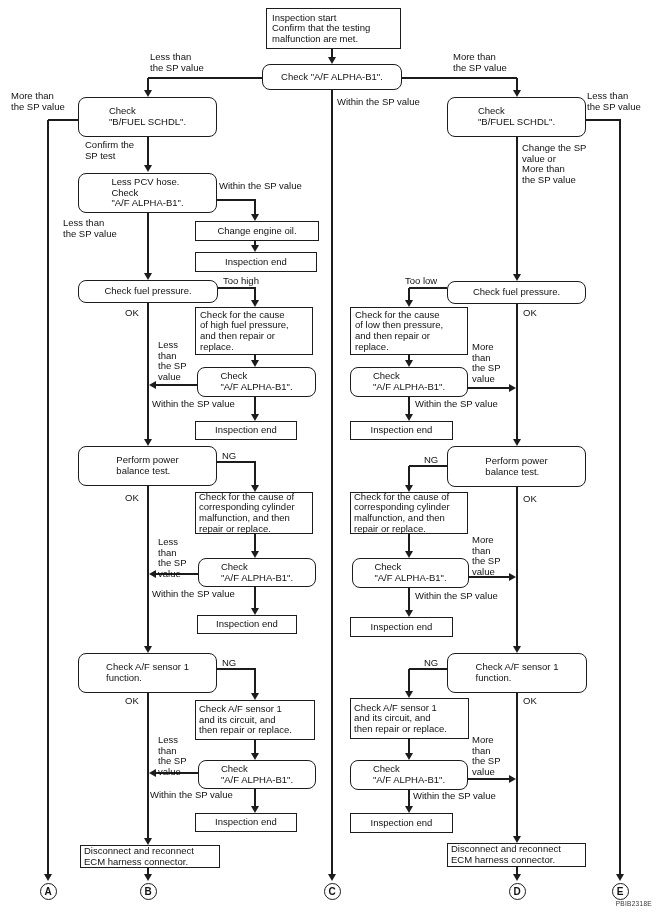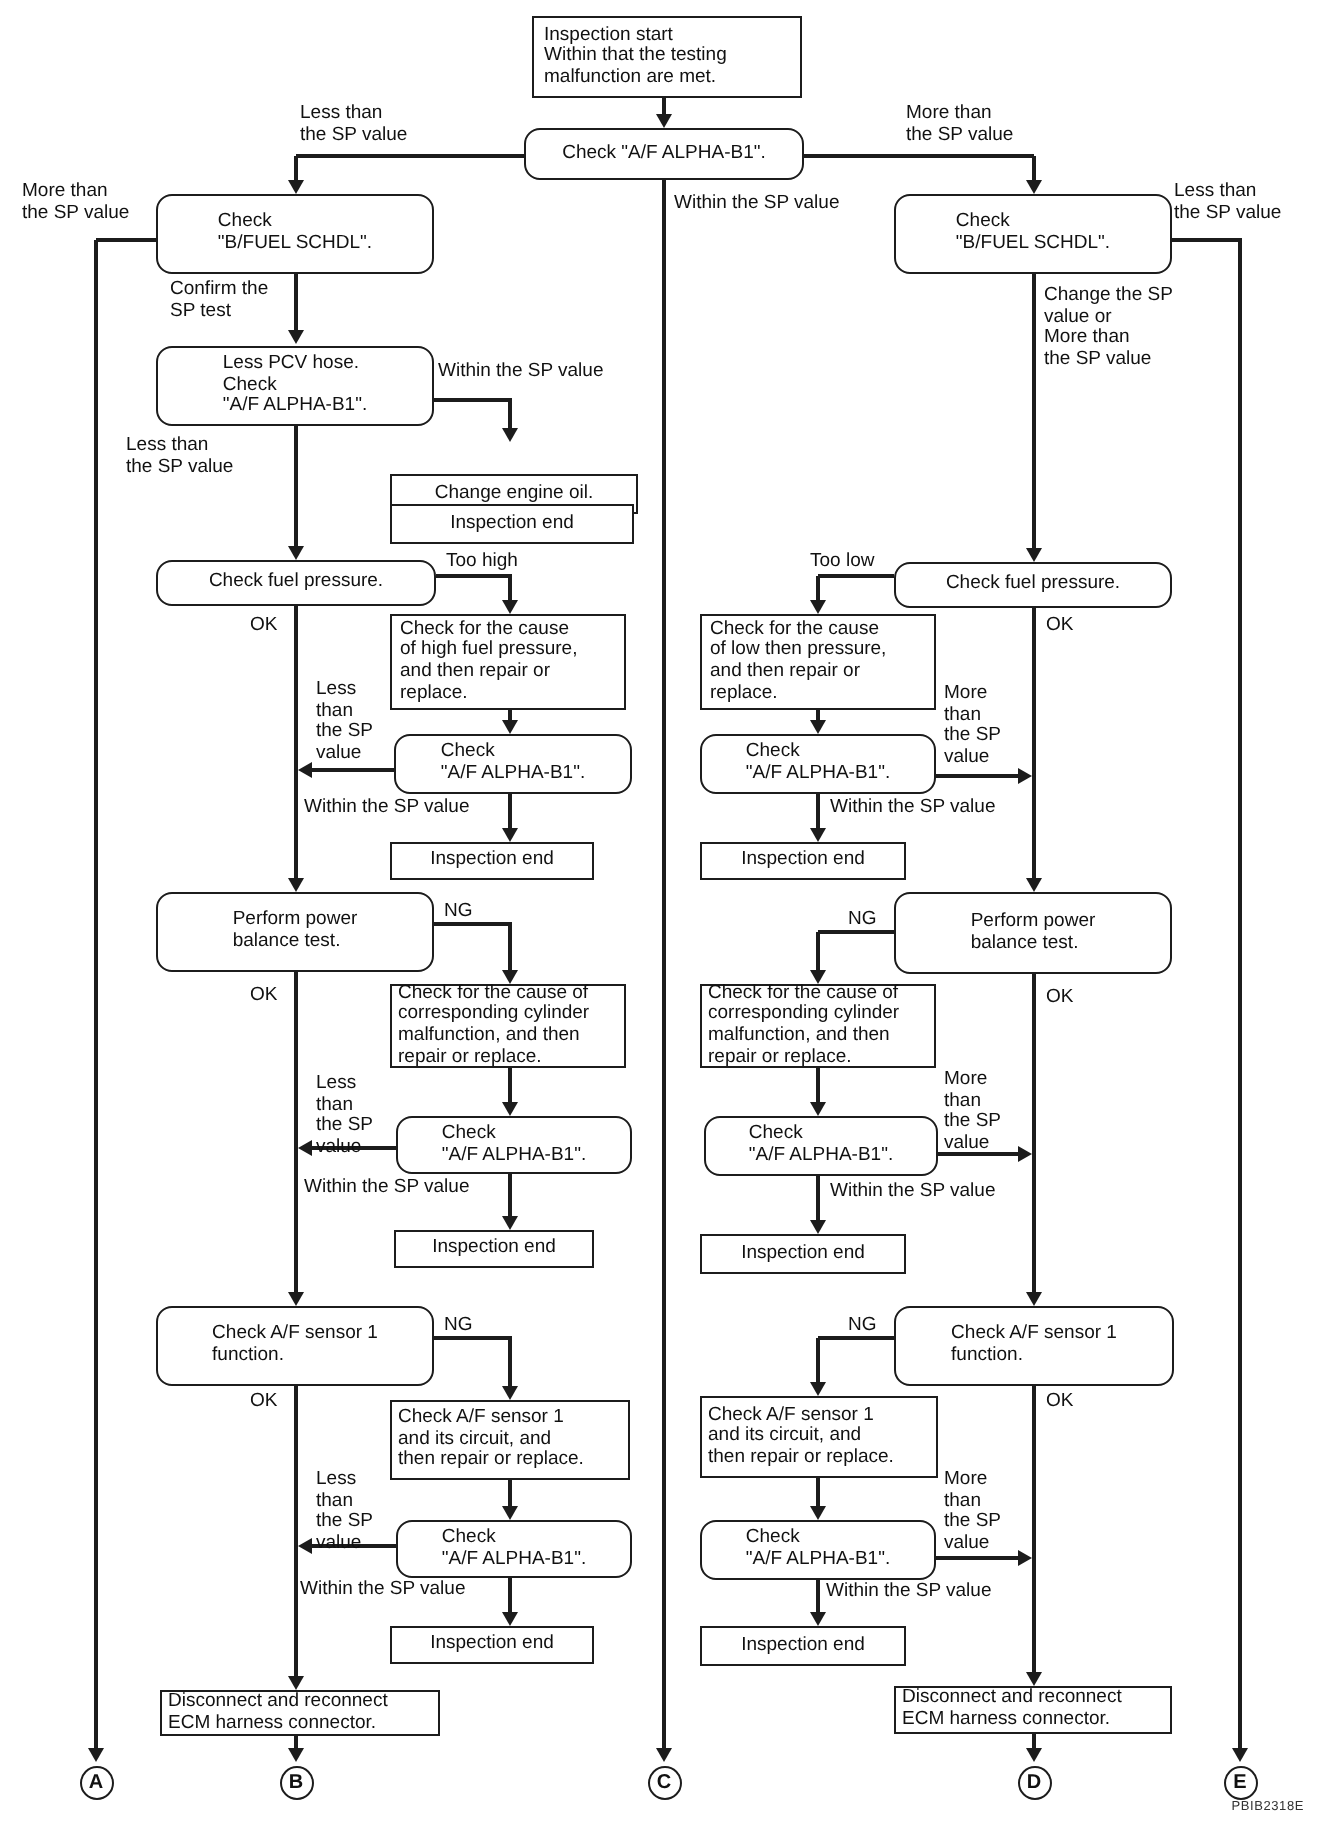--- a/index.html
+++ b/index.html
@@ -132,21 +132,21 @@
     <div class="arrow down" style="left: 513px; top: 874px;"></div>
     <div class="arrow left" style="left: 149px; top: 381px;"></div>
     <div class="arrow left" style="left: 149px; top: 570px;"></div>
     <div class="arrow left" style="left: 149px; top: 769px;"></div>
     <div class="arrow right" style="left: 509px; top: 384px;"></div>
     <div class="arrow right" style="left: 509px; top: 573px;"></div>
     <div class="arrow right" style="left: 509px; top: 775px;"></div>
     <div class="node rect align-left" style="left: 266px; top: 8px; width: 135px; height: 41px;">
       <div class="node-text" style="padding-left: 5px;">
         <div>Inspection start</div>
-        <div>Within that the testing</div>
+        <div>Confirm that the testing</div>
         <div>malfunction are met.</div>
       </div>
     </div>
     <div class="node rounded align-center" style="left: 262px; top: 64px; width: 140px; height: 26px;">
       <div class="node-text">
         <div>Check "A/F ALPHA-B1".</div>
       </div>
     </div>
     <div class="node rounded align-block" style="left: 78px; top: 97px; width: 139px; height: 40px;">
       <div class="node-text">
@@ -154,21 +154,21 @@
         <div>"B/FUEL SCHDL".</div>
       </div>
     </div>
     <div class="node rounded align-block" style="left: 78px; top: 173px; width: 139px; height: 40px;">
       <div class="node-text">
         <div>Less PCV hose.</div>
         <div>Check</div>
         <div>"A/F ALPHA-B1".</div>
       </div>
     </div>
-    <div class="node rect align-center" style="left: 195px; top: 221px; width: 124px; height: 20px; margin-top: 16px;">
+    <div class="node rect align-center" style="left: 195px; top: 221px; width: 124px; height: 20px;">
       <div class="node-text">
         <div>Change engine oil.</div>
       </div>
     </div>
     <div class="node rect align-center" style="left: 195px; top: 252px; width: 122px; height: 20px;">
       <div class="node-text">
         <div>Inspection end</div>
       </div>
     </div>
     <div class="node rounded align-center" style="left: 78px; top: 280px; width: 140px; height: 23px;">

